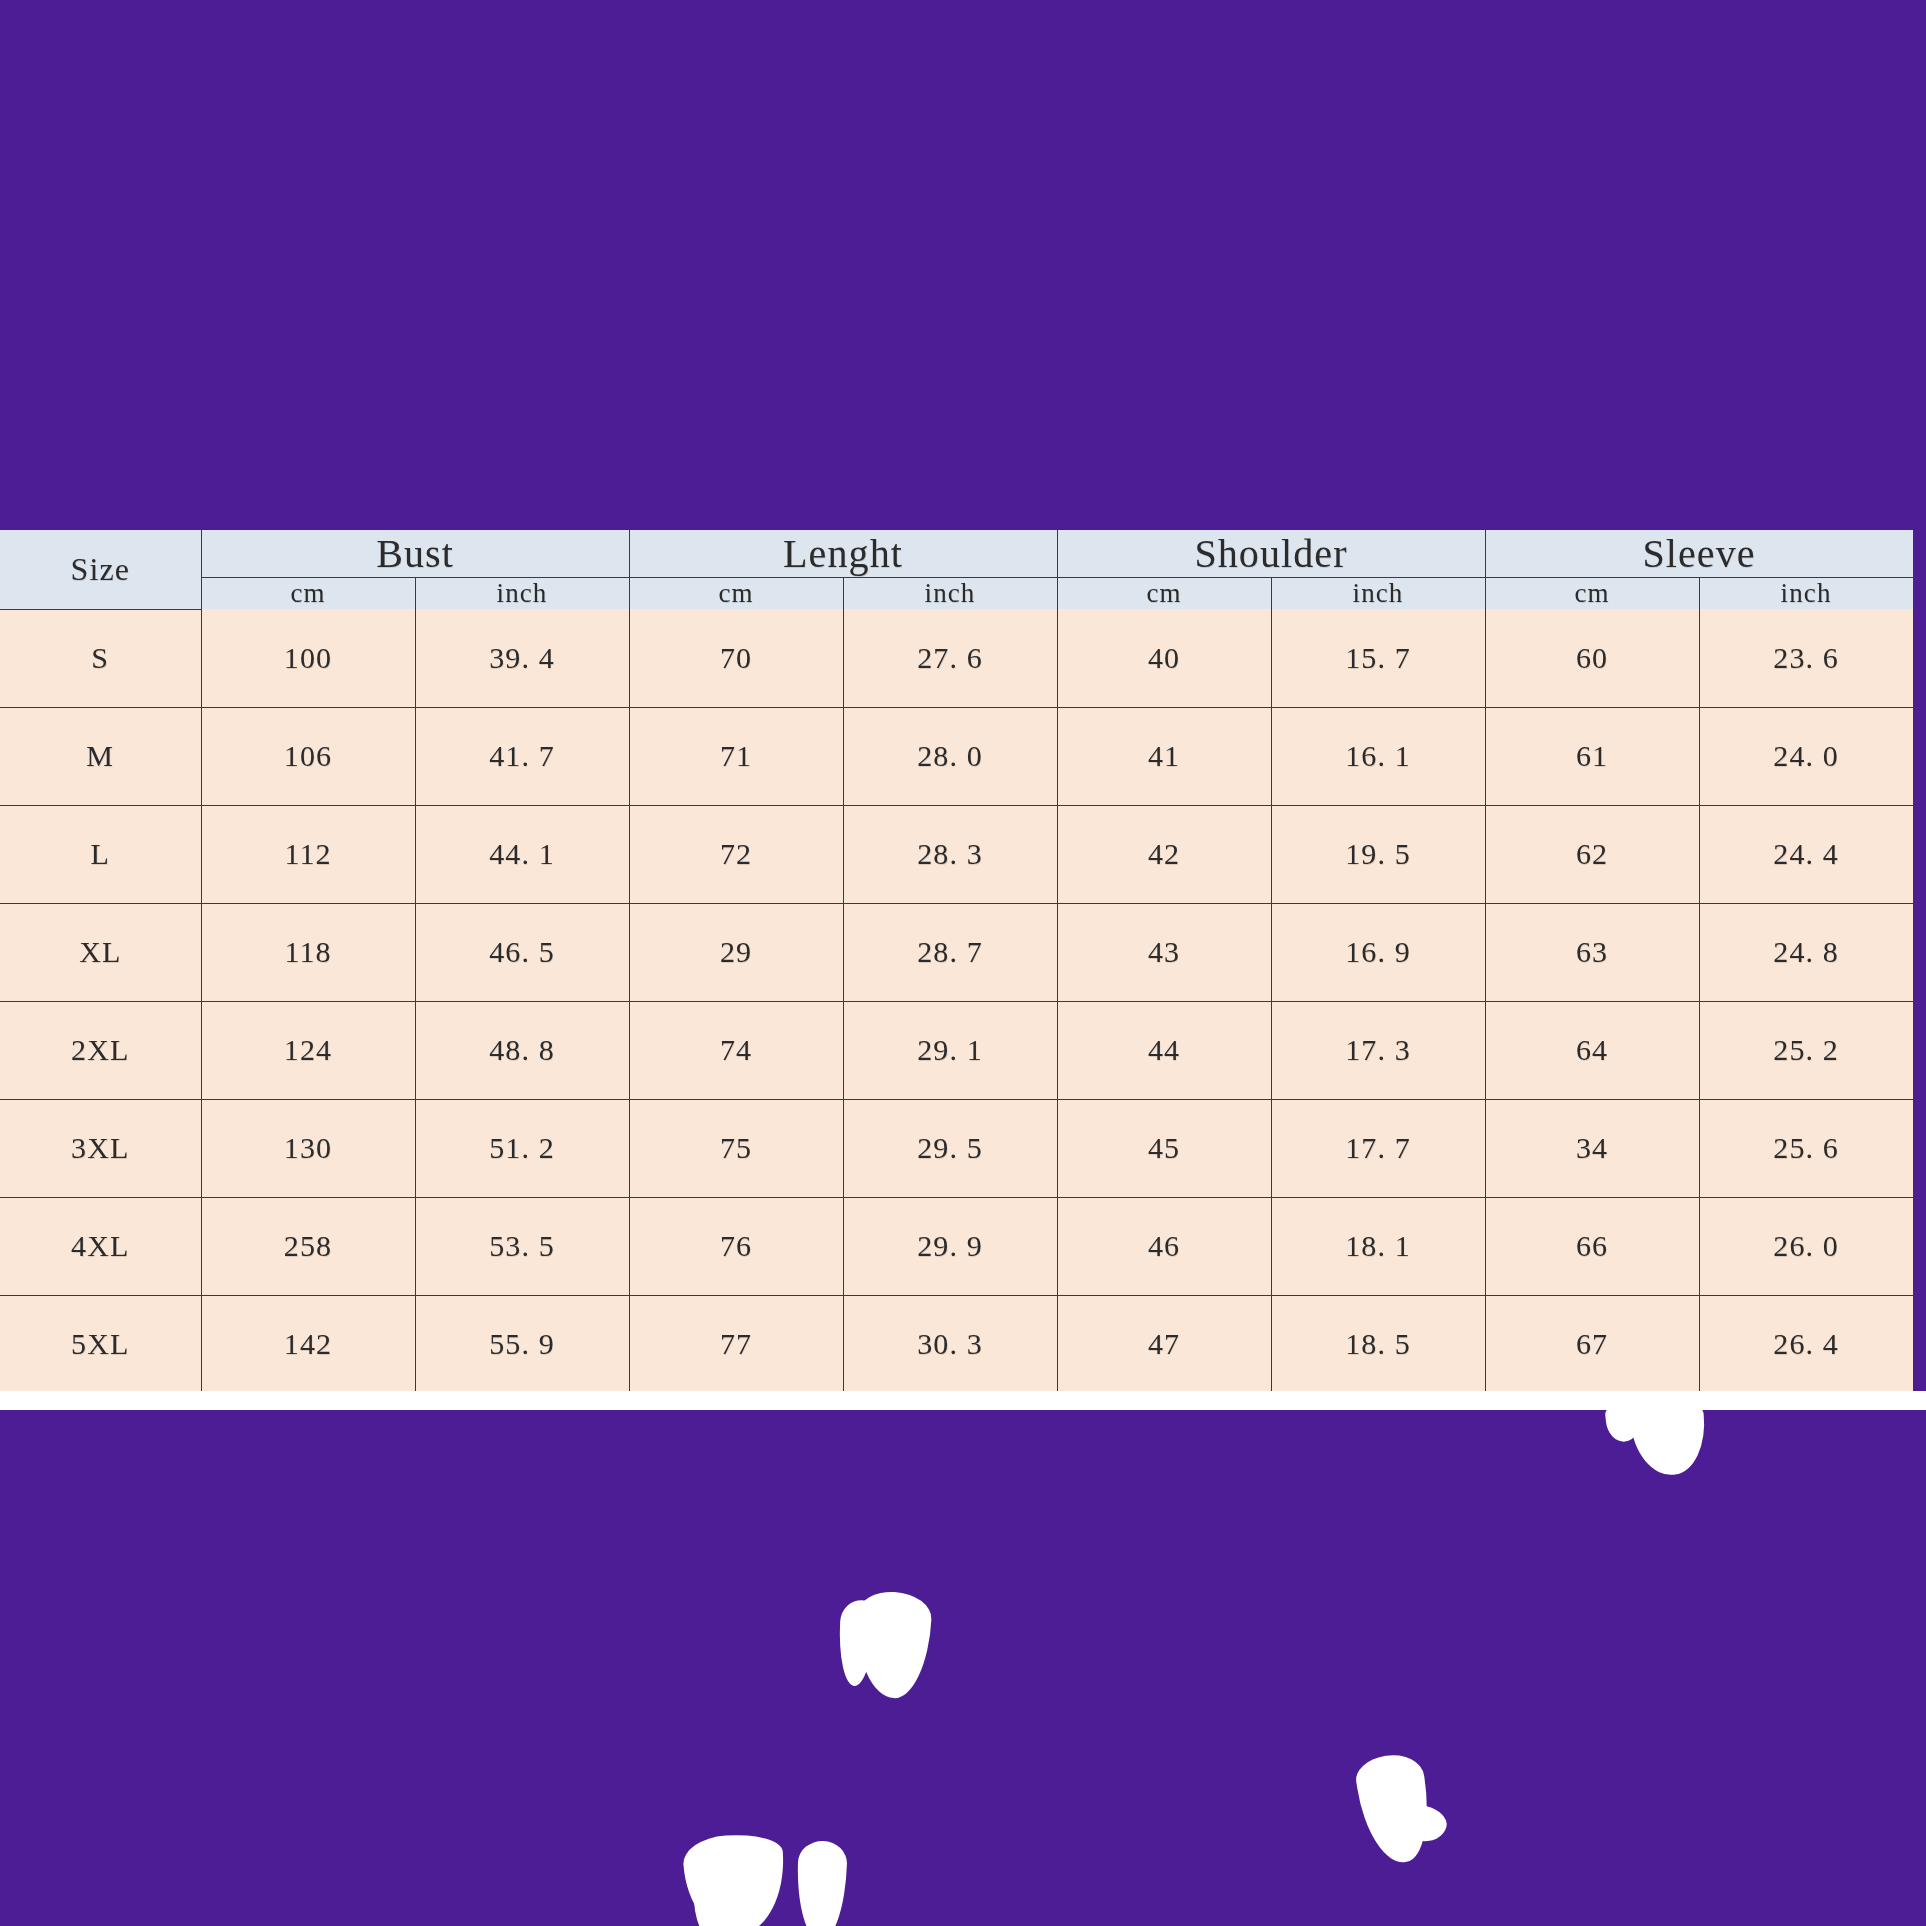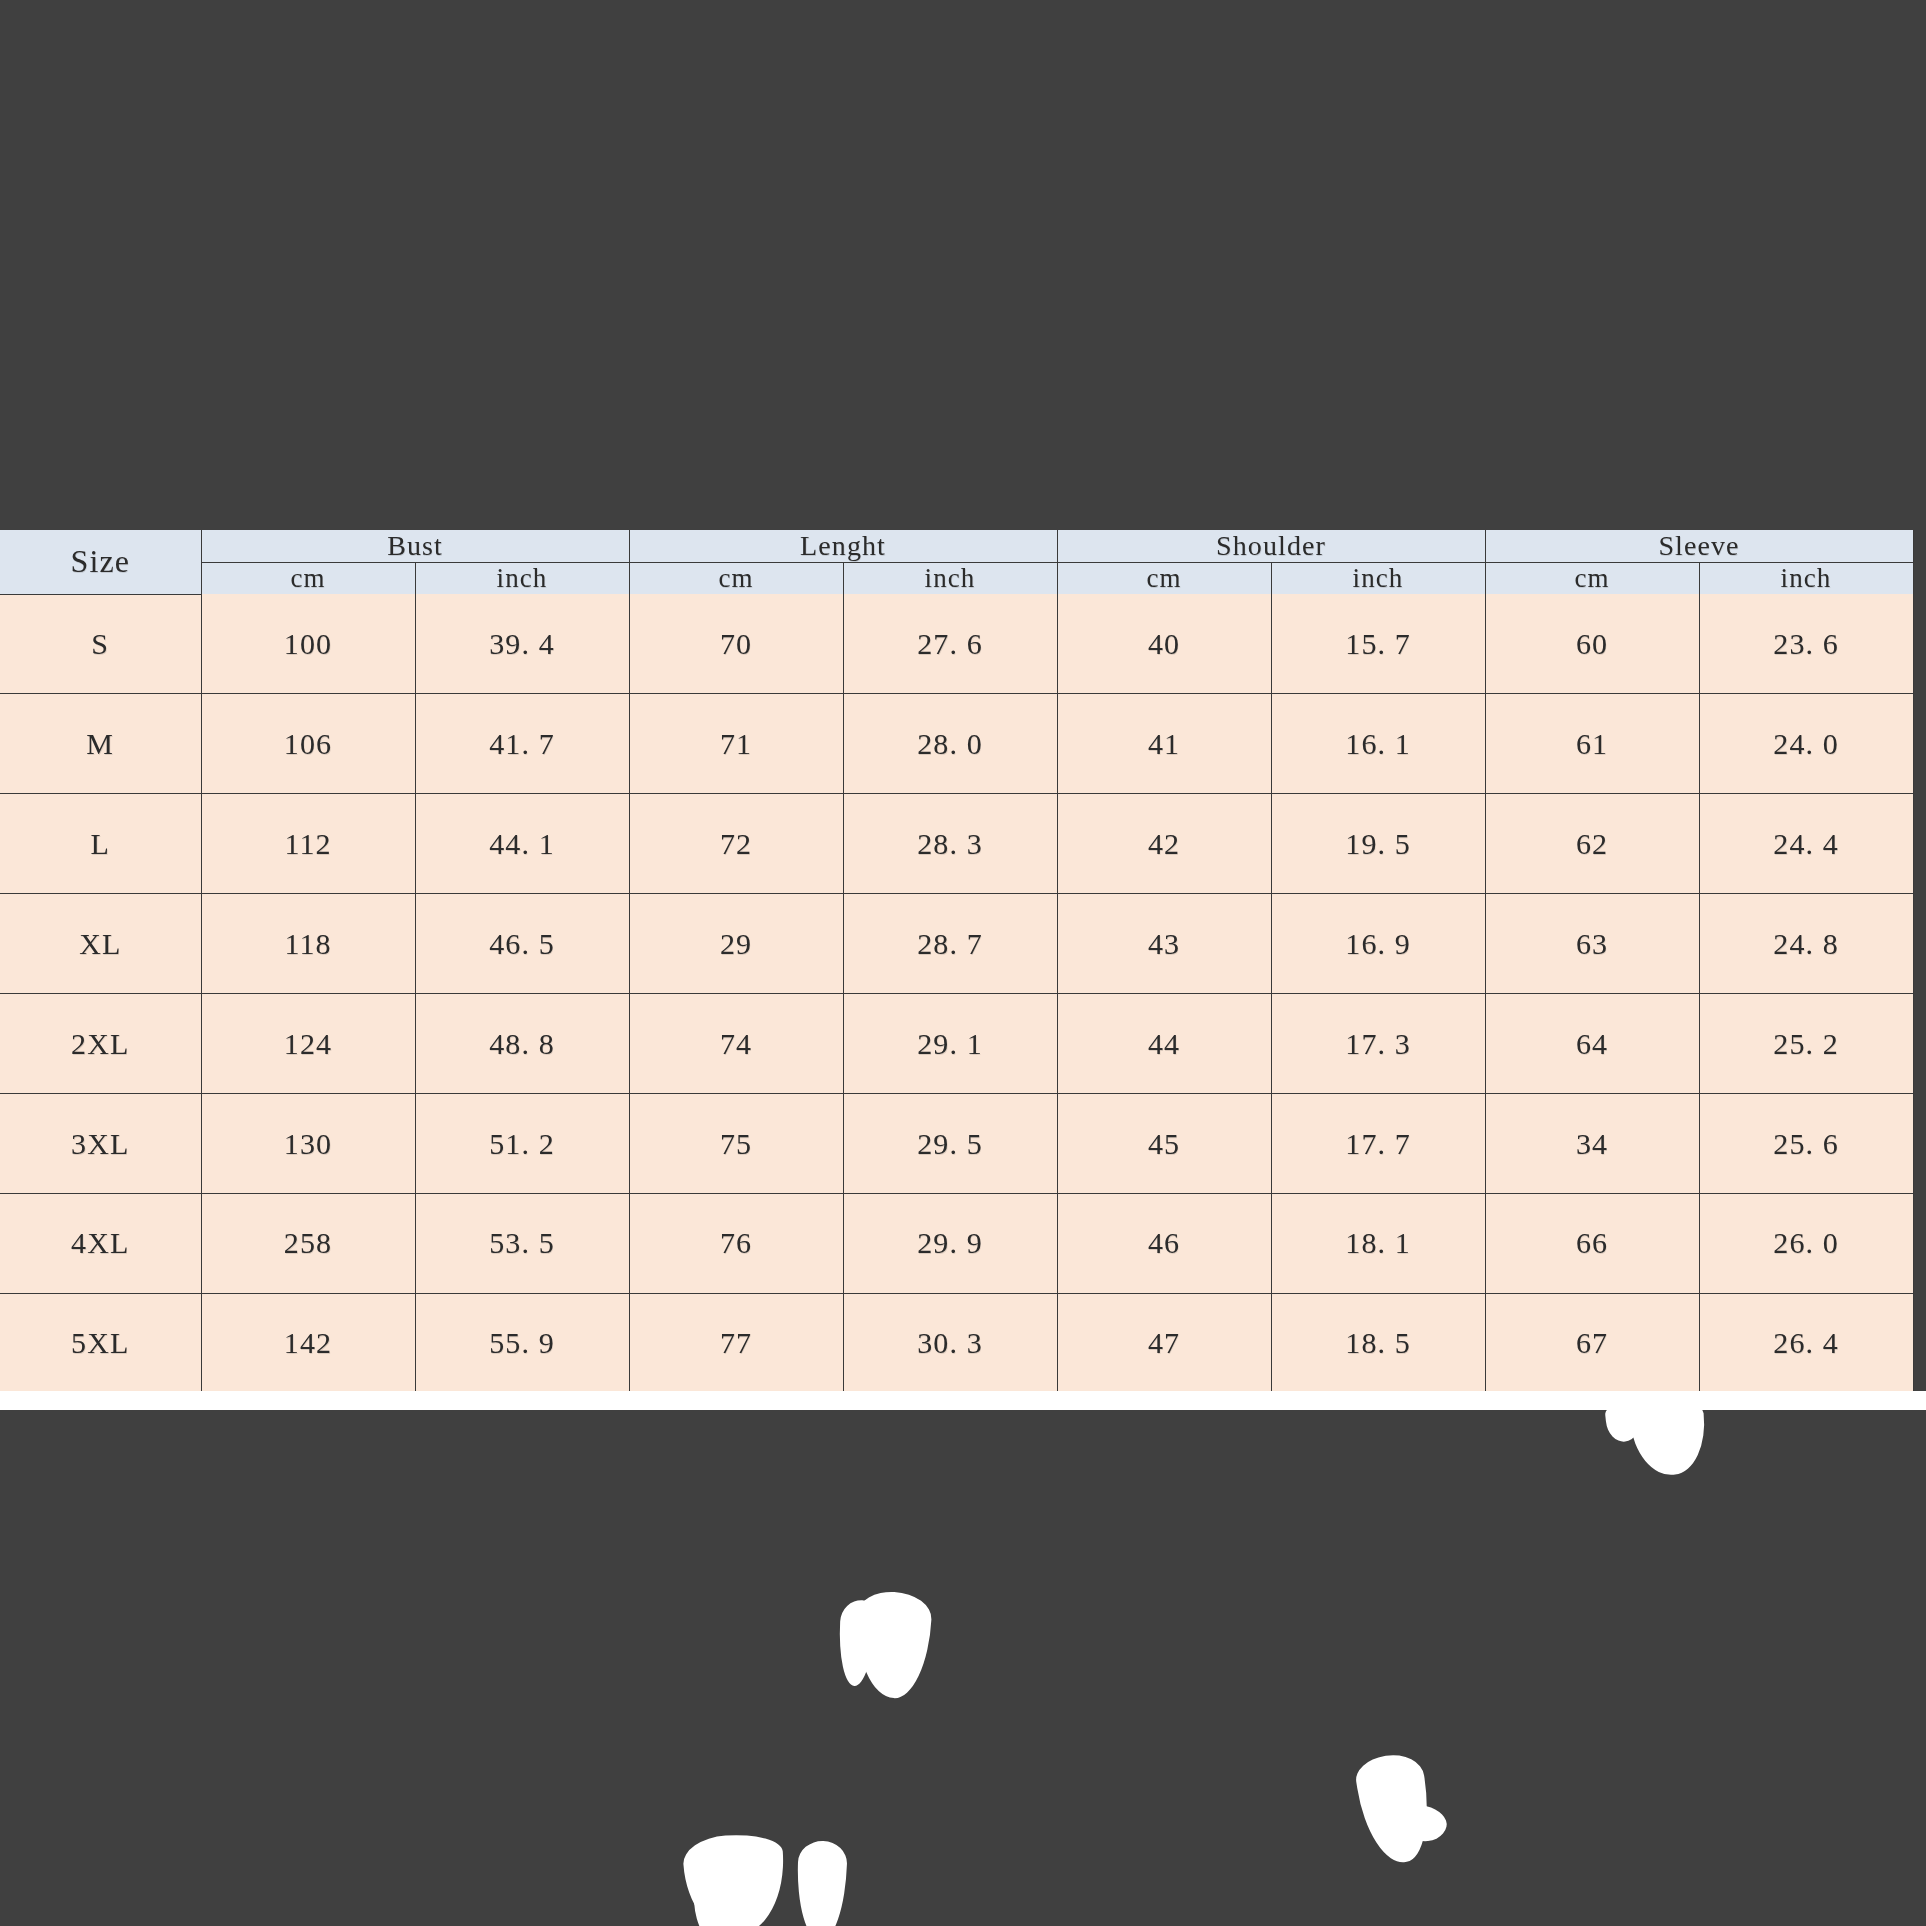--- a/index.html
+++ b/index.html
@@ -12,21 +12,21 @@
     width: 1926px;
     height: 1926px;
     overflow: hidden;
     font-family: "Liberation Serif", "DejaVu Serif", serif;
   }
 
   #canvas {
     position: relative;
     width: 1926px;
     height: 1926px;
-    background: #404040;
+    background: #4c1d95;
   }
 
   
   #chart-region {
     position: absolute;
     left: 0;
     top: 530px;
     width: 1913px;
     height: 862px;
     background: #fbe7d8;
@@ -53,21 +53,21 @@
   }
 
   table.size-chart th {
     background: #dde5ef;
   }
   table.size-chart td {
     background: #fbe7d8;
   }
 
   table.size-chart th.group-head {
-    font-size: 28px;
+    font-size: 40px;
     margin-left: 6px;
   }
   table.size-chart th.size-head {
     font-size: 32px;
   }
   table.size-chart th.unit-head {
     font-size: 27px;
   }
 
   

